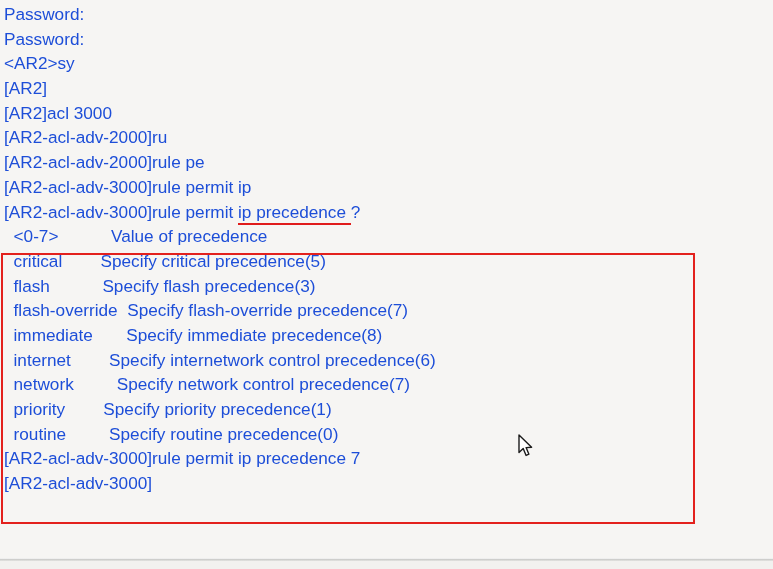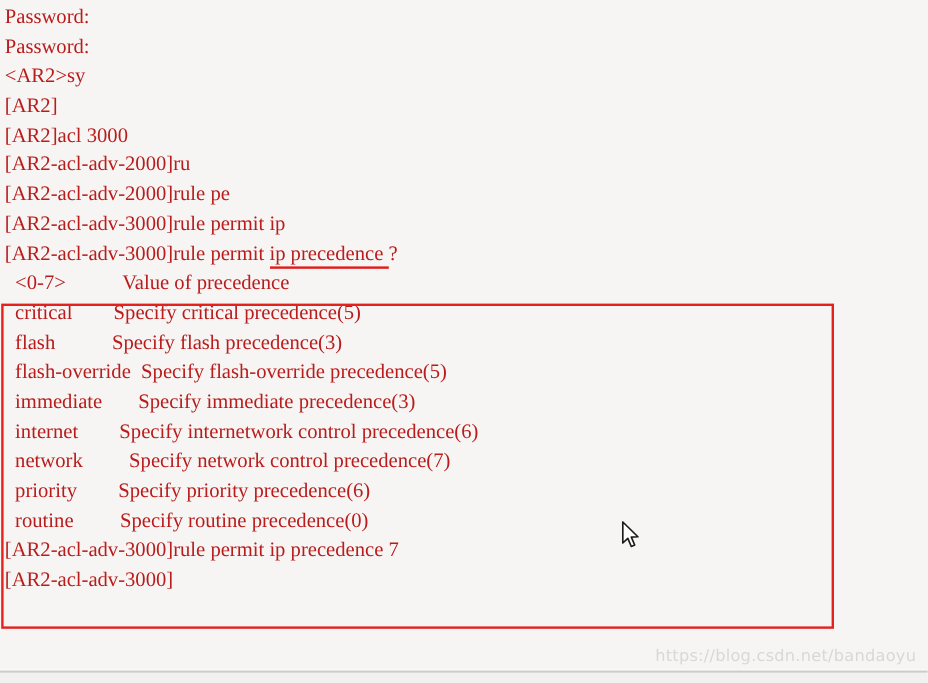--- a/index.html
+++ b/index.html
@@ -29,23 +29,23 @@
     left: 4px;
     top: 2px;
     width: 769px;
   }
 
   .line {
     height: 24.7px;
     line-height: 24.7px;
     font-size: 17.2px;
     letter-spacing: 0px;
-    color: #b91c1c;
+    color: #1d4ed8;
     white-space: pre;
-    font-family: Liberation Serif, serif;
+    font-family: Liberation Sans, sans-serif;
   }
 
   .line .seg {
     white-space: pre;
   }
 
   .underlined {
     border-bottom: 2px solid #e01b1b;
     padding-bottom: 1px;
     margin-top: 36px;
@@ -111,36 +111,35 @@
       <div class="line"><span class="seg">&lt;AR2&gt;sy</span></div>
       <div class="line"><span class="seg">[AR2]</span></div>
       <div class="line"><span class="seg">[AR2]acl 3000</span></div>
       <div class="line"><span class="seg">[AR2-acl-adv-2000]ru</span></div>
       <div class="line"><span class="seg">[AR2-acl-adv-2000]rule pe</span></div>
       <div class="line"><span class="seg">[AR2-acl-adv-3000]rule permit ip</span></div>
       <div class="line"><span class="seg">[AR2-acl-adv-3000]rule permit </span><span class="seg underlined" style="border-bottom-color: rgb(224, 27, 27);">ip precedence </span><span class="seg">?</span></div>
       <div class="line"><span class="seg">  &lt;0-7&gt;           Value of precedence</span></div>
       <div class="line"><span class="seg">  critical        Specify critical precedence(5)</span></div>
       <div class="line"><span class="seg">  flash           Specify flash precedence(3)</span></div>
-      <div class="line"><span class="seg">  flash-override  Specify flash-override precedence(5)</span></div>
-      <div class="line"><span class="seg">  immediate       Specify immediate precedence(3)</span></div>
+      <div class="line"><span class="seg">  flash-override  Specify flash-override precedence(7)</span></div>
+      <div class="line"><span class="seg">  immediate       Specify immediate precedence(8)</span></div>
       <div class="line"><span class="seg">  internet        Specify internetwork control precedence(6)</span></div>
       <div class="line"><span class="seg">  network         Specify network control precedence(7)</span></div>
-      <div class="line"><span class="seg">  priority        Specify priority precedence(6)</span></div>
+      <div class="line"><span class="seg">  priority        Specify priority precedence(1)</span></div>
       <div class="line"><span class="seg">  routine         Specify routine precedence(0)</span></div>
       <div class="line"><span class="seg">[AR2-acl-adv-3000]rule permit ip precedence 7</span></div>
       <div class="line"><span class="seg">[AR2-acl-adv-3000]</span></div>
     </div>
 
   <div id="highlight-box" style="border-color: rgb(227, 33, 29);"></div>
 
   <div id="cursor">
     <svg width="16" height="24" viewBox="0 0 16 24" xmlns="http://www.w3.org/2000/svg">
       <path d="M1 1 L1 18.5 L5.2 14.6 L8.1 21.4 L10.9 20.2 L8.1 13.6 L13.6 13.3 Z" fill="#ffffff" stroke="#1b1b1b" stroke-width="1.4" stroke-linejoin="round"></path>
     </svg>
   </div>
 
-  <div id="watermark" style="color: rgb(216, 216, 216);">https://blog.csdn.net/bandaoyu</div>
 
   <div id="bottom-rule"></div>
   <div id="bottom-fill"></div>
 
 </div>
 
 </body></html>

